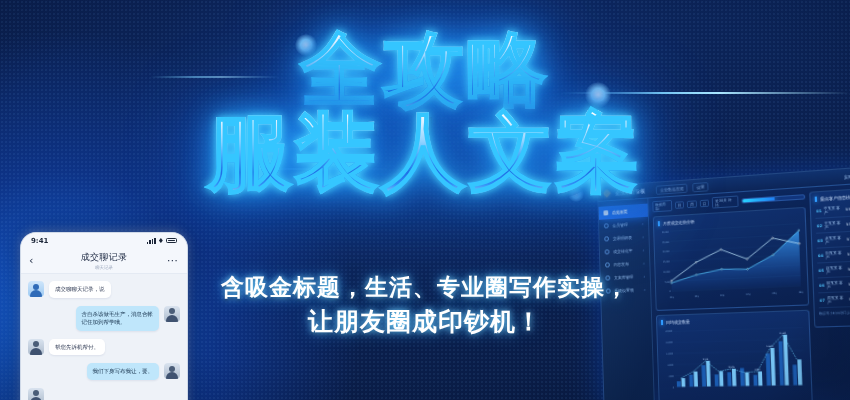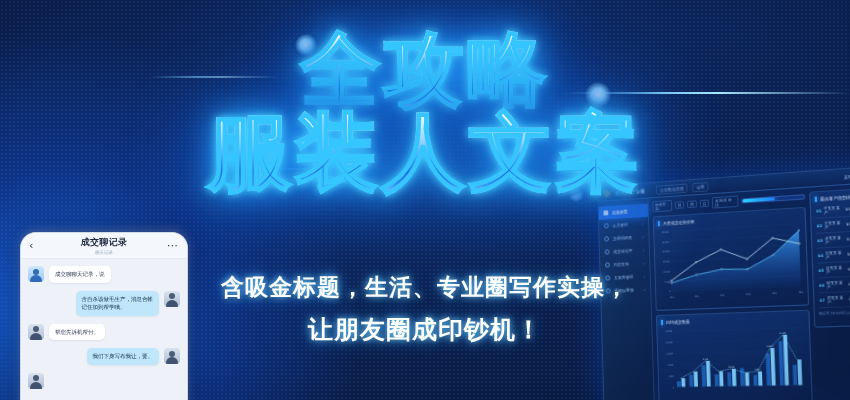--- a/index.html
+++ b/index.html
@@ -63,21 +63,21 @@
   }
 
   
   .sub-wrap { position:absolute; left:0; top:272px; width:850px; text-align:center; z-index:7; }
   .sub {
     font-weight:bold; color:#ffffff; white-space:nowrap;
     font-family:"DejaVu Sans","Liberation Sans",sans-serif;
     text-shadow:0 0 6px rgba(120,215,255,0.95), 0 0 16px rgba(50,160,255,0.8), 0 2px 3px rgba(4,20,60,0.9);
   }
   .sub1 { font-size:23px; letter-spacing:1px; }
-  .sub2 { font-size:25px; letter-spacing:1px; margin-top:10px; }
+  .sub2 { font-size:25px; letter-spacing:1px; margin-top:2px; }
 
   
   #phone {
     position:absolute; left:20px; top:232px; width:168px; height:182px;
     background:#f1f5fb;
     border-radius:16px 16px 0 0;
     border:1px solid #cfd9e8;
     border-bottom:none;
     box-shadow:0 0 28px rgba(5,20,60,0.55), 0 -2px 10px rgba(255,255,255,0.25);
     overflow:hidden; z-index:8;
@@ -94,21 +94,21 @@
   .bars i:nth-child(3){height:5px} .bars i:nth-child(4){height:6px}
   .wifi { font-size:7px; color:#1c2638; }
   .batt { width:11px; height:5.5px; border:1px solid #1c2638; border-radius:1.5px; position:relative; }
   .batt::after { content:""; position:absolute; inset:1px; background:#1c2638; border-radius:.5px; }
   .ph-nav {
     height:26px; background:#f4f7fc; display:flex; align-items:center;
     padding:0 8px; position:relative; border-bottom:1px solid #e4eaf3;
   }
   .ph-back { font-size:11px; color:#26324a; width:14px; }
   .ph-titles { flex:1; text-align:center; }
-  .ph-title { font-size:9px; font-weight:bold; color:#1b2740; letter-spacing:.3px; }
+  .ph-title { font-size:9px; font-weight:normal; color:#1b2740; letter-spacing:.3px; }
   .ph-sub { font-size:4.5px; color:#9aa6bb; margin-top:1px; }
   .ph-more { font-size:11px; color:#26324a; letter-spacing:1px; width:14px; text-align:right; }
   .ph-body { background:#eef2f8; padding:7px 7px 0; height:141px; }
   .msg { display:flex; align-items:flex-start; gap:5px; margin-bottom:8px; }
   .msg.right { flex-direction:row-reverse; }
   .av {
     width:16px; height:16px; border-radius:4px; flex:0 0 16px; overflow:hidden;
     background:linear-gradient(180deg,#cfe6fb,#9cc9f2); position:relative;
   }
   .av.dark { background:linear-gradient(180deg,#d9e3ef,#aebccd); }
@@ -230,20 +230,33 @@
       <span class="tl-inner">服装人文案</span>
     </div>
   </div>
 
   <div class="sub-wrap">
     <div class="sub sub1">含吸金标题，生活、专业圈写作实操，</div>
     <div class="sub sub2">让朋友圈成印钞机！</div>
   </div>
 
   <div id="phone">
+    <div class="ph-status">
+      <span>9:41</span>
+      <span class="ph-sig">
+        <span class="bars">
+            <i></i>
+            <i></i>
+            <i></i>
+            <i></i>
+          </span>
+        <span class="wifi">♦</span>
+        <span class="batt"></span>
+      </span>
+    </div>
     <div class="ph-nav">
       <span class="ph-back">‹</span>
       <span class="ph-titles">
         <span class="ph-title" style="display:block">成交聊记录</span>
         <span class="ph-sub" style="display:block">聊天记录</span>
       </span>
       <span class="ph-more">⋯</span>
     </div>
     <div class="ph-body">
 

